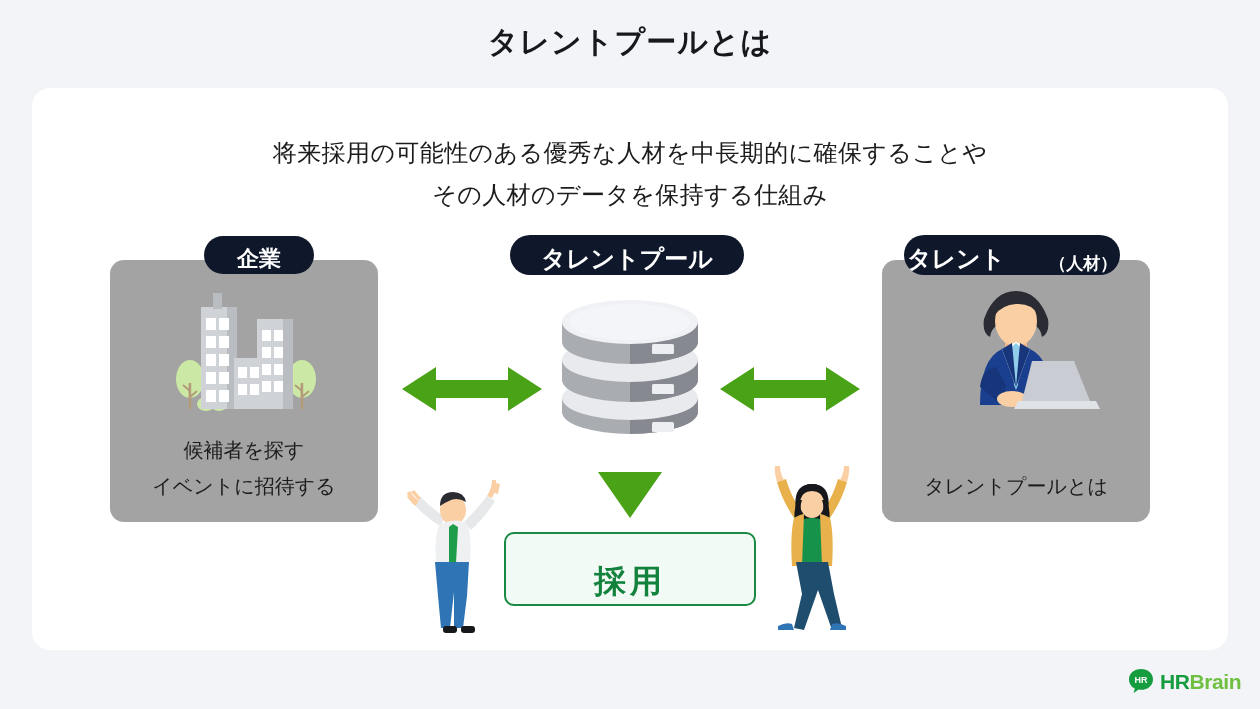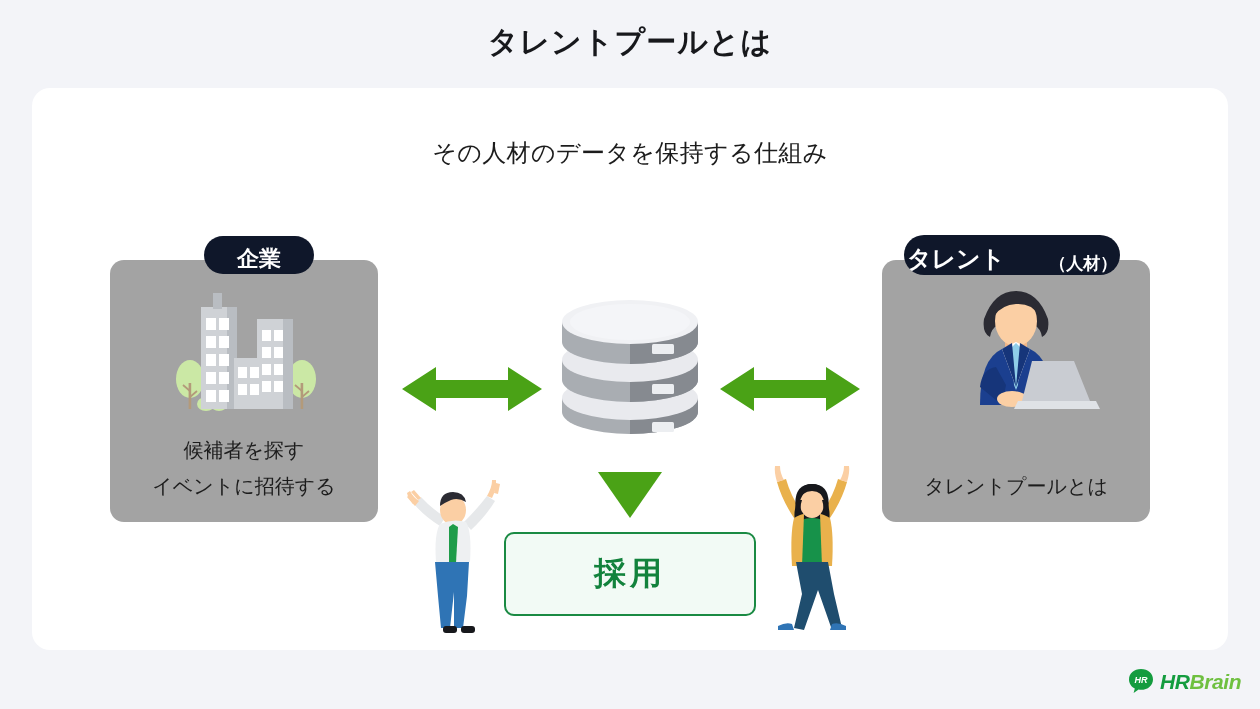--- a/index.html
+++ b/index.html
@@ -146,26 +146,26 @@
     width: 64px;
     height: 46px;
   }
 
   
   .hire-box {
     position: absolute;
     left: 472px;
     top: 444px;
     width: 252px;
-    height: 84px;
+    height: 74px;
     background: #f2faf5;
     border: 2px solid #1a8a43;
     border-radius: 10px;
     display: flex;
-    align-items: center;
+    align-items: flex-end;
     justify-content: center;
     box-sizing: border-box;
   }
   .hire-box .label {
     color: #12823c;
     font-size: 32px;
     font-weight: bold;
     letter-spacing: 4px;
   }
 
@@ -178,21 +178,20 @@
 
   
   .logo {
     position: absolute;
     left: 1128px;
     top: 666px;
     width: 116px;
     height: 30px;
     display: flex;
     align-items: center;
-    font-style: italic;
   }
   .logo-mark {
     width: 26px; height: 26px;
     flex: 0 0 26px;
     margin-right: 6px;
   }
   .logo-text {
     font-size: 21px;
     font-weight: bold;
     letter-spacing: -0.4px;
@@ -203,20 +202,21 @@
   .logo-brain { color: #6fc040; }
 </style>
 </head>
 <body>
 
 <div class="page-title">タレントプールとは</div>
 
 <div class="panel">
 
   <div class="description">
+    <span>将来採用の可能性のある優秀な人材を中長期的に確保することや</span>
     <span>その人材のデータを保持する仕組み</span>
   </div>
 
   <div class="side-card left">
     <div class="card-art">
       <svg width="190" height="126" viewBox="0 0 190 126" aria-hidden="true">
 
         <g>
           <ellipse cx="41" cy="92" rx="14" ry="19" fill="#cbe8a5"></ellipse>
           <rect x="39.6" y="96" width="2.6" height="26" fill="#b39a7a"></rect>
@@ -311,20 +311,23 @@
     </div>
     <div class="card-caption">
       <span>タレントプールとは</span>
     </div>
   </div>
 
   <div class="pill company">
     <span>企業</span>
   </div>
 
+  <div class="pill pool">
+    <span>タレントプール</span>
+  </div>
 
   <div class="pill talent">
     <span>タレント</span>
       <span class="sub">（人材）</span>
   </div>
 
   <div class="db-wrap">
     <svg width="152" height="162" viewBox="0 0 152 162" aria-hidden="true">
       <defs>
         <clipPath id="dbclip">

